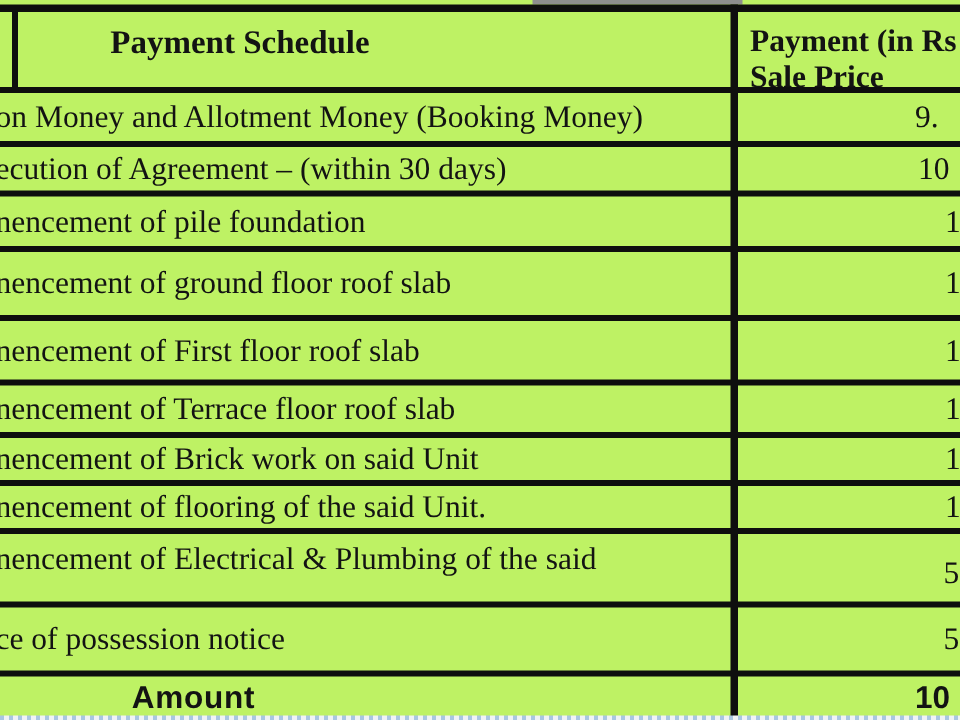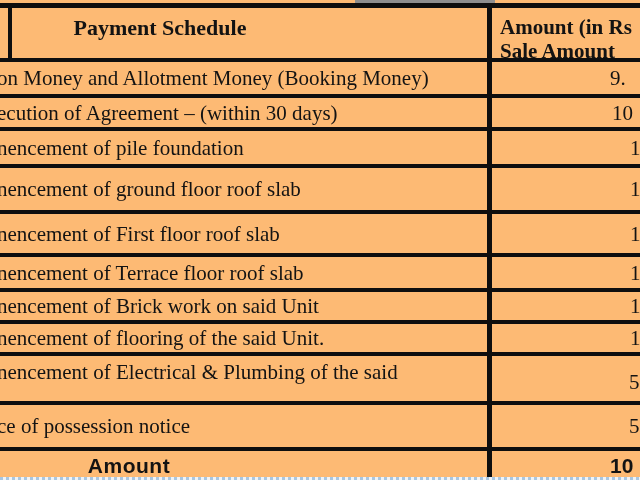--- a/index.html
+++ b/index.html
@@ -1,20 +1,20 @@
 <!DOCTYPE html>
 <html><head>
 <meta charset="utf-8">
 <style>
   html, body { margin: 0; padding: 0; }
   .page {
     position: relative;
     width: 640px;
     height: 480px;
-    background: #fdba74;
+    background: #bef264;
     overflow: hidden;
     font-family: "Liberation Serif", serif;
     color: #131313;
   }
   .grey-strip {
     position: absolute;
     left: 355px; top: 0;
     width: 140px; height: 3px;
     background: #8e8e8e;
   }
@@ -111,22 +111,22 @@
 
   <div class="grey-strip"></div>
   <div class="top-border"></div>
 
   <div class="tbl">
 
     <div class="row" style="height:50px">
       <div class="hdr-left-line"></div>
       <div class="hdr-title">Payment Schedule</div>
       <div class="hdr-right">
-        <div>Amount (in Rs</div>
-        <div>Sale Amount</div>
+        <div>Payment (in Rs</div>
+        <div>Sale Price</div>
       </div>
     </div>
 
     <div class="row" style="height:32px">
       <div class="desc">on Money and Allotment Money (Booking Money)</div>
       <div class="amt" style="left:610px">9.</div>
     </div>
 
     <div class="row" style="height:29px">
       <div class="desc">ecution of Agreement – (within 30 days)</div>

